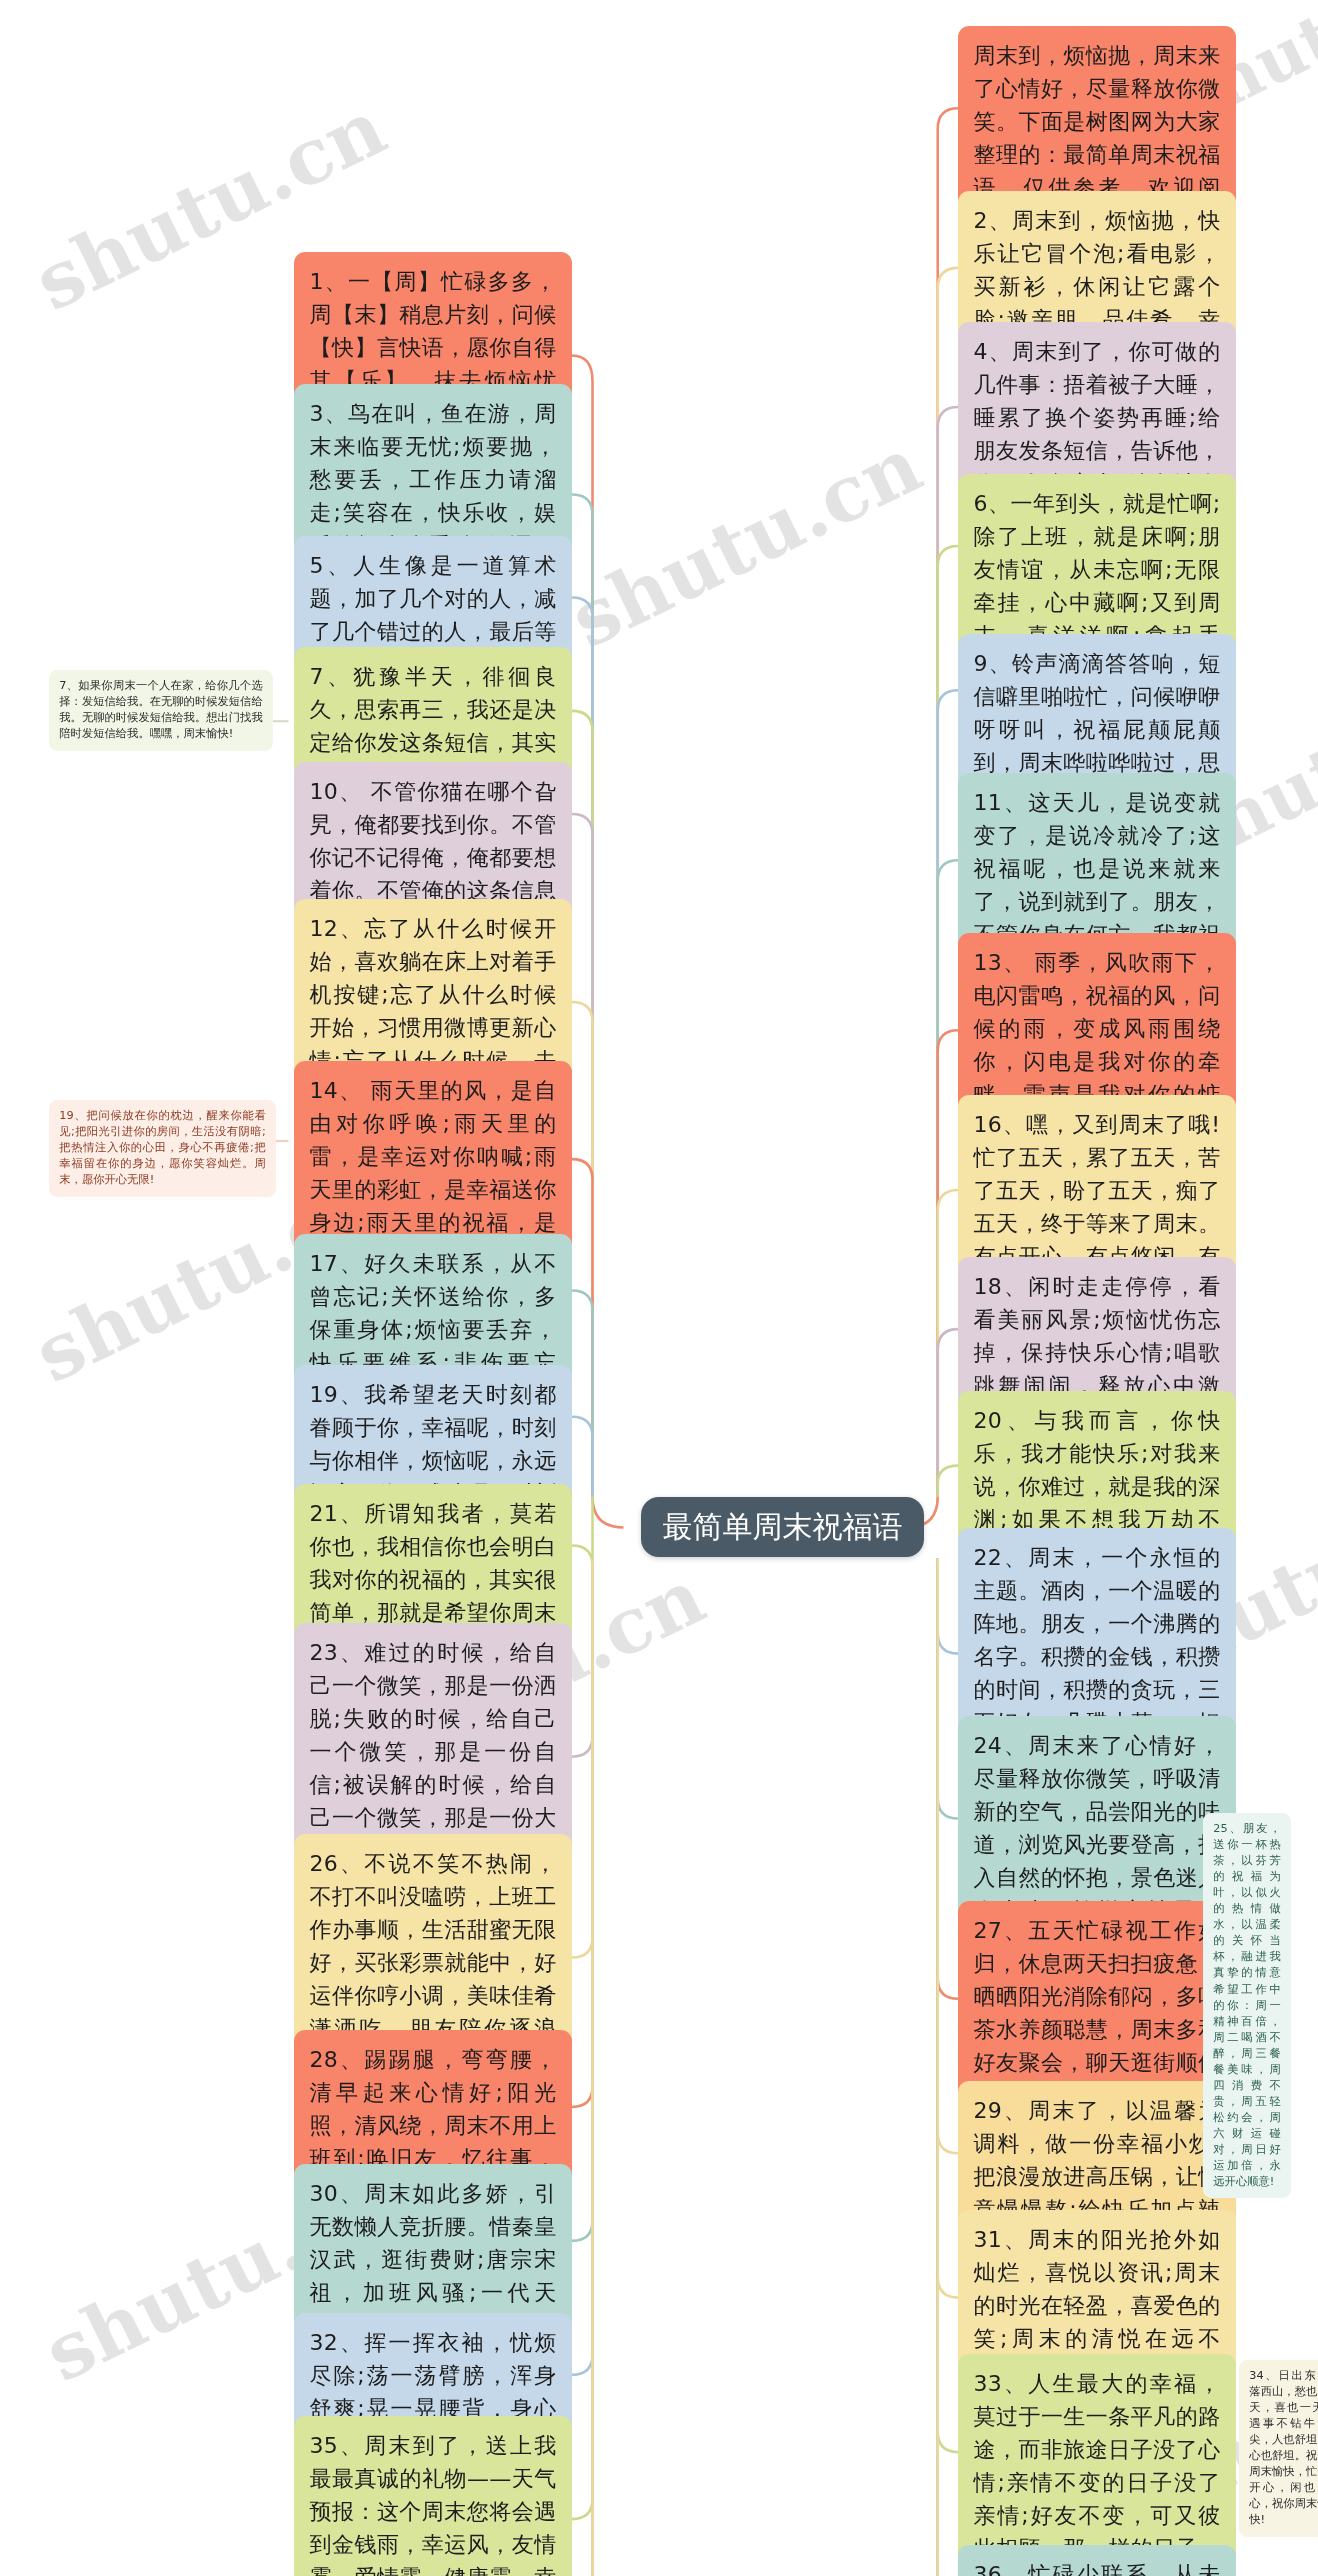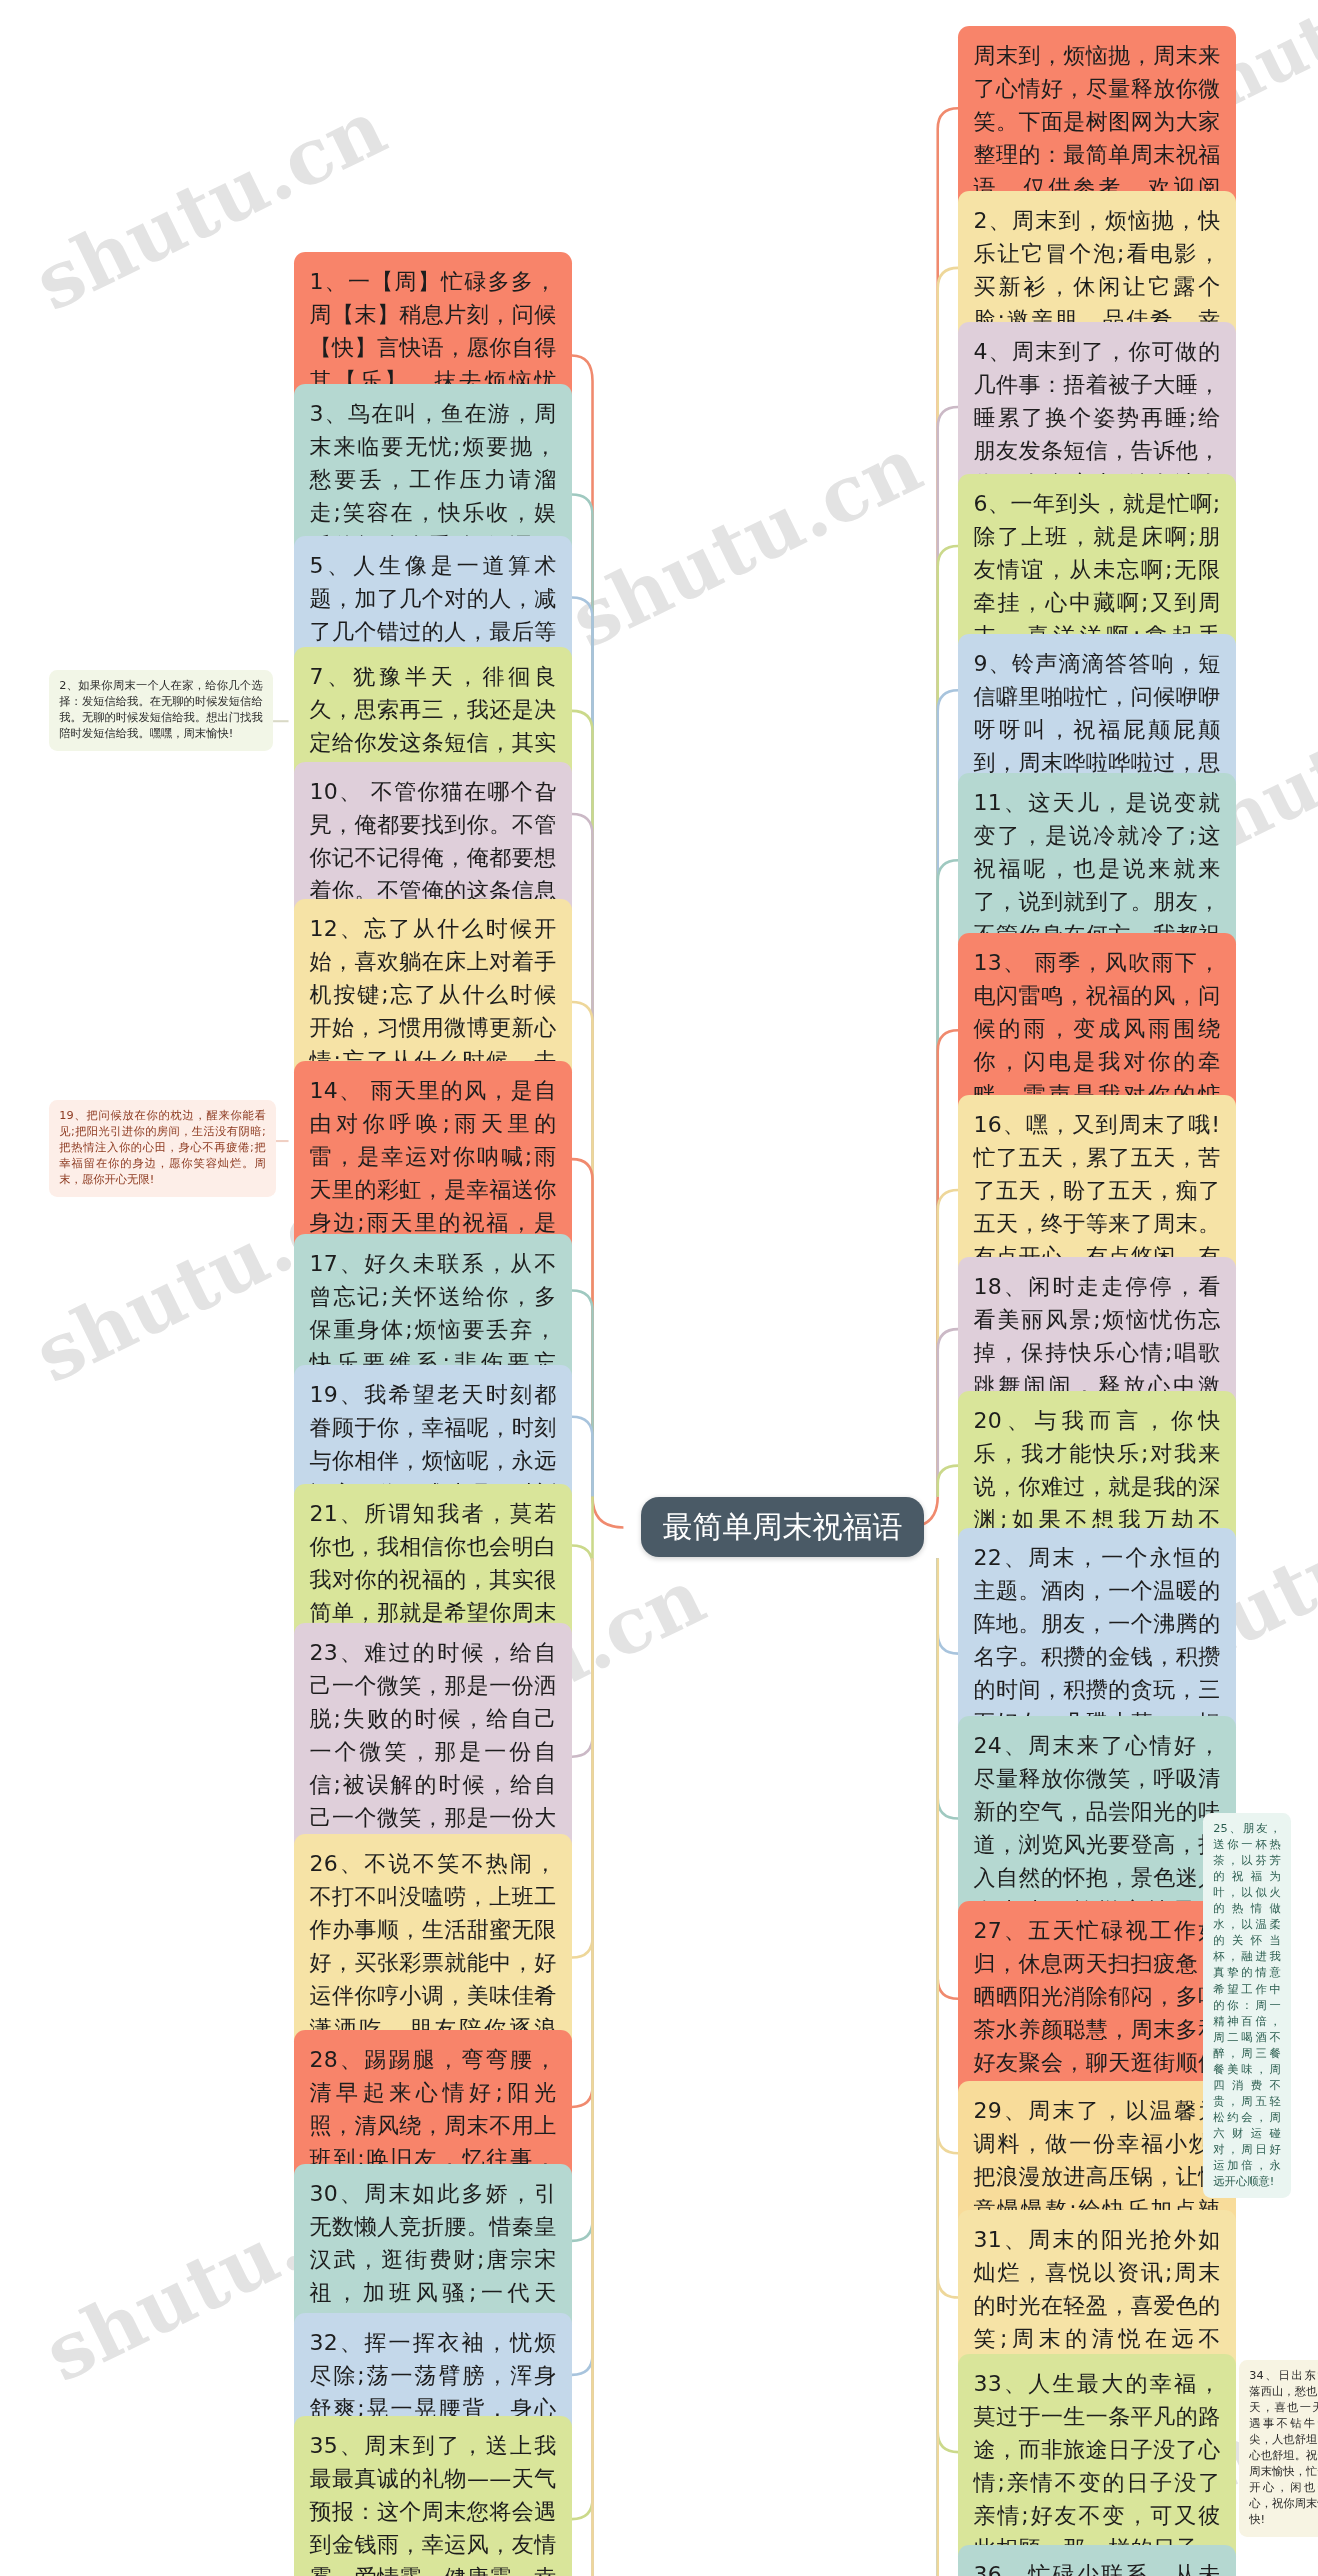--- a/index.html
+++ b/index.html
@@ -171,21 +171,21 @@
     <div class="card c-teal" style="left:958px;top:1716px;width:278px;"><span>24、周末来了心情好，尽量释放你微笑，呼吸清新的空气，品尝阳光的味道，浏览风光要登高，投入自然的怀抱，景色迷人众山小，愉悦心情寻美妙，云层舒卷心欢跳，雨后彩虹百花娇，祝你周末开心过，健康快乐更骄傲!</span></div>
     <div class="card c-orange" style="left:958px;top:1901px;width:278px;"><span>27、五天忙碌视工作如归，休息两天扫扫疲惫，晒晒阳光消除郁闷，多喝茶水养颜聪慧，周末多和好友聚会，聊天逛街顺便消费，生活添点快乐趣味，朋友祝福也要及时安慰，愿你天天快乐相随，祝你周末愉快!</span></div>
     <div class="card c-lyellow" style="left:958px;top:2081px;width:278px;"><span>29、周末了，以温馨为调料，做一份幸福小炒;把浪漫放进高压锅，让情意慢慢熬;给快乐加点辣子，用猛火干煸爆炒。这道舌尖上的周末，你可喜欢?</span></div>
     <div class="card c-yellow" style="left:958px;top:2210px;width:278px;"><span>31、周末的阳光抢外如灿烂，喜悦以资讯;周末的时光在轻盈，喜爱色的笑;周末的清悦在远不惫，祝福问候相伴，周末到了，快快行动，让快乐飞扬!</span></div>
     <div class="card c-green" style="left:958px;top:2354px;width:278px;"><span>33、人生最大的幸福，莫过于一生一条平凡的路途，而非旅途日子没了心情;亲情不变的日子没了亲情;好友不变，可又彼此相顾，那一样的日子一样的心情;彼此能够不变的心情;好朋友的日子一样的心情祝福：愿你得心快乐!</span></div>
     <div class="card c-teal" style="left:958px;top:2545px;width:278px;"><span>36、忙碌少联系，从未忘记问候是不多，经常记心底;生活工作急，还好都如意，不管人再忙，心里总惦记;都是好兄弟，无需多客气，想你念着你，让爱相随在你身边;午后的情调，让暖意多多;周末愉快!</span></div>
 
   </div>
 
   <div class="side-note c-palegreen" style="left:49px;top:670px;width:224px;">
-    <span>2、如果你周末一个人在家，给你几个选择：发短信给我。在无聊的时候发短信给我。无聊的时候发短信给我。想出门找我陪时发短信给我。嘿嘿，周末愉快!</span>
+    <span>7、如果你周末一个人在家，给你几个选择：发短信给我。在无聊的时候发短信给我。无聊的时候发短信给我。想出门找我陪时发短信给我。嘿嘿，周末愉快!</span>
   </div>
   <div class="side-note c-palepink" style="left:49px;top:1100px;width:227px;">
     <span>19、把问候放在你的枕边，醒来你能看见;把阳光引进你的房间，生活没有阴暗;把热情注入你的心田，身心不再疲倦;把幸福留在你的身边，愿你笑容灿烂。周末，愿你开心无限!</span>
   </div>
   <div class="side-note c-palemint" style="left:1203px;top:1765px;width:88px;margin-top:48px;">
     <span>25、朋友，送你一杯热茶，以芬芳的祝福为叶，以似火的热情做水，以温柔的关怀当杯，融进我真挚的情意希望工作中的你：周一精神百倍，周二喝酒不醉，周三餐餐美味，周四消费不贵，周五轻松约会，周六财运碰对，周日好运加倍，永远开心顺意!</span>
   </div>
   <div class="side-note c-palecream" style="left:1239px;top:2360px;width:100px;">
     <span>34、日出东海落西山，愁也一天，喜也一天;遇事不钻牛角尖，人也舒坦，心也舒坦。祝你周末愉快，忙也开心，闲也开心，祝你周末愉快!</span>
   </div>

